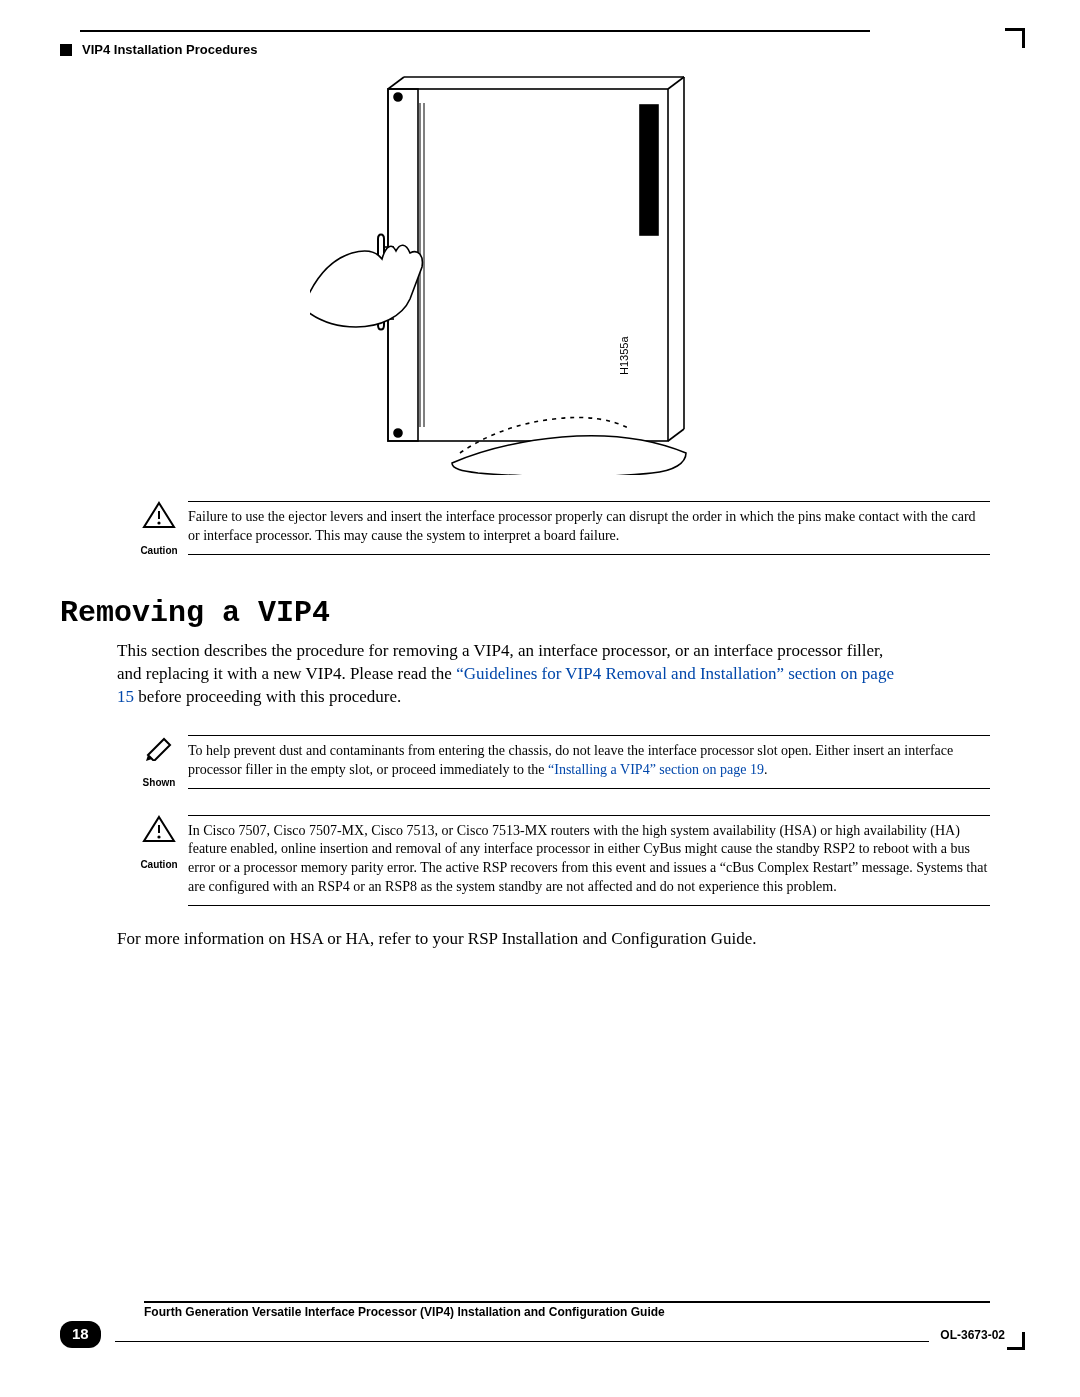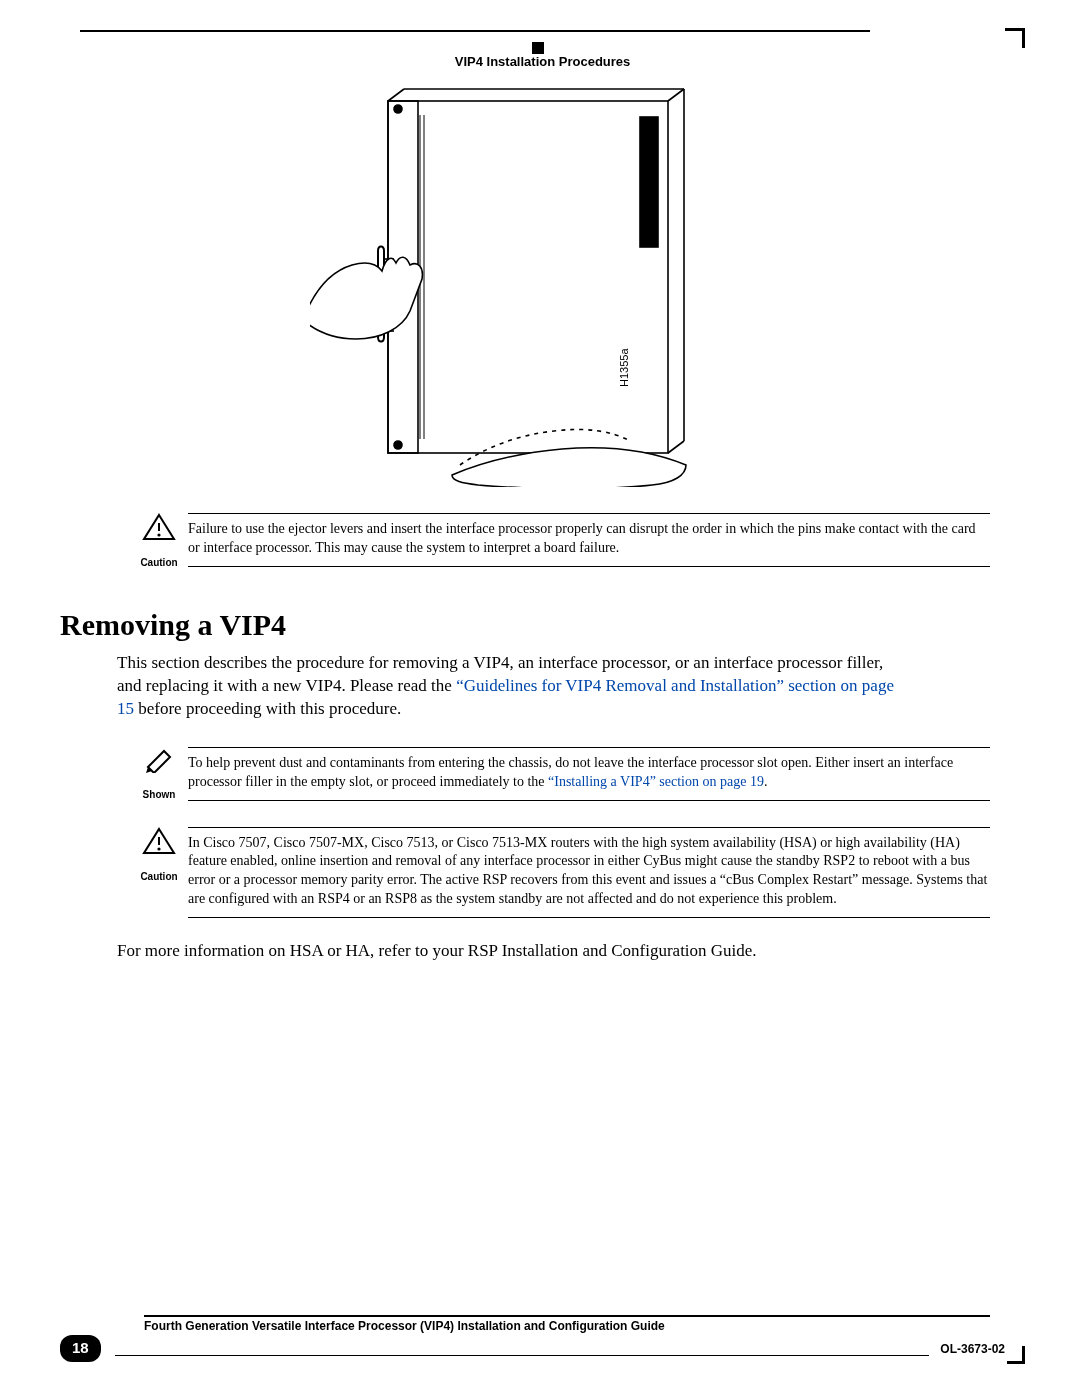--- a/index.html
+++ b/index.html
@@ -32,21 +32,20 @@
     border-top: 3px solid #000;
     border-right: 3px solid #000;
   }
   .running-head {
     display: flex;
     align-items: center;
     font-family: Arial, Helvetica, sans-serif;
     font-size: 13px;
     font-weight: bold;
     margin-top: 10px;
-    flex-direction: column;
   }
   .running-head .sq {
     width: 12px; height: 12px; background: #000; margin-right: 10px;
   }
   .figcap {
     font-family: Arial, Helvetica, sans-serif;
     font-size: 14px;
     font-weight: bold;
     font-style: italic;
     margin-left: 140px;
@@ -82,37 +81,37 @@
     font-size: 14px;
     line-height: 1.35;
   }
   .aside-body.rules {
     border-top: 1px solid #000;
     border-bottom: 1px solid #000;
     padding: 6px 0 8px 0;
   }
   .tri-icon svg, .pen-icon svg { display: block; margin: 0 auto; }
   h2.sec {
-    font-family: Liberation Serif, serif;
+    font-family: Liberation Mono, monospace;
     font-size: 30px;
     font-weight: bold;
     margin-top: 40px;
     margin-left: 0;
   }
   .para {
     font-size: 17px;
     line-height: 1.35;
     margin-top: 10px;
     margin-left: 57px;
     width: 790px;
   }
   .link { color: #0047ab; }
   .footer {
     position: absolute;
-    left: 0; right: 0; bottom: 8px;
+    left: 0; right: 0; bottom: 22px;
   }
   .foot-rule {
     border-top: 2px solid #000;
     margin-left: 84px;
     width: 846px;
   }
   .foot-title {
     font-family: Arial, Helvetica, sans-serif;
     font-size: 12px;
     font-weight: bold;

